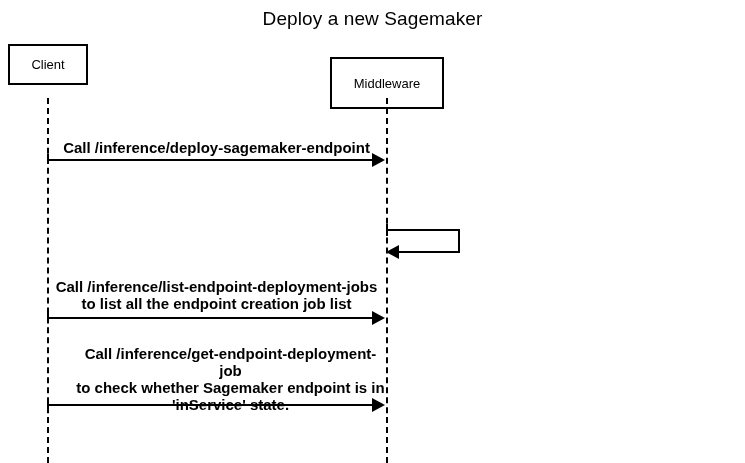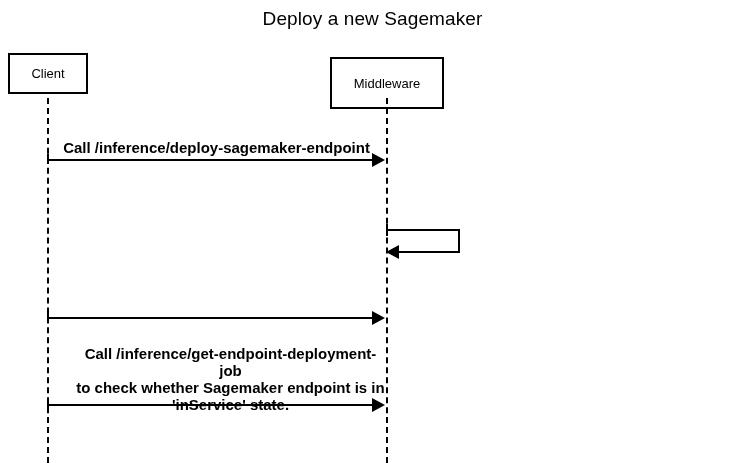--- a/index.html
+++ b/index.html
@@ -38,21 +38,21 @@
     border: 2px solid #000000;
     background: #ffffff;
     display: flex;
     align-items: center;
     justify-content: center;
     font-size: 13px;
     color: #000000;
   }
   #actor-client-box {
     left: 8px;
-    top: 53px;
+    top: 44px;
     width: 80px;
     height: 41px;
   }
   #actor-middleware-box {
     left: 330px;
     top: 57px;
     width: 114px;
     height: 52px;
   }
   .lifeline {
@@ -166,20 +166,22 @@
   <div class="arrow-tail" id="msg1-tail"></div>
   <div class="arrow-line" id="msg1-line"></div>
   <div class="arrow-head-right" id="msg1-head"></div>
 
   <div class="arrow-tail" id="msg-self-tail"></div>
   <div class="selfloop-top" id="msg-self-top"></div>
   <div class="selfloop-right" id="msg-self-right"></div>
   <div class="selfloop-bottom" id="msg-self-bottom"></div>
   <div class="arrow-head-left" id="msg-self-head"></div>
 
+  <div class="msg-label centered" id="msg2-label">Call /inference/list-endpoint-deployment-jobs
+to list all the endpoint creation job list</div>
   <div class="arrow-tail" id="msg2-tail"></div>
   <div class="arrow-line" id="msg2-line"></div>
   <div class="arrow-head-right" id="msg2-head"></div>
 
   <div class="msg-label leftaligned" id="msg3-label">Call /inference/get-endpoint-deployment-job
 to check whether Sagemaker endpoint is in
 'inService' state.</div>
   <div class="arrow-tail" id="msg3-tail"></div>
   <div class="arrow-line" id="msg3-line"></div>
   <div class="arrow-head-right" id="msg3-head"></div>

